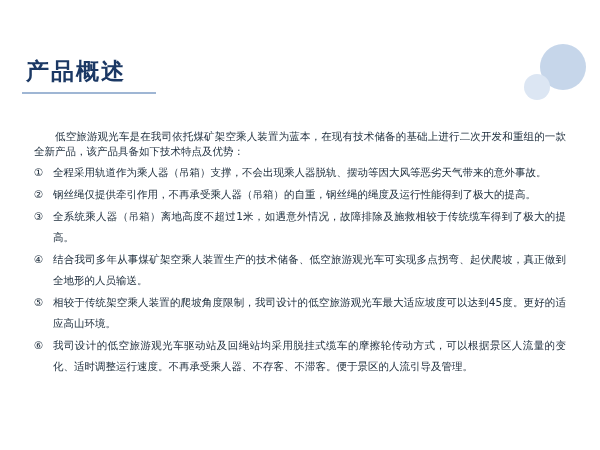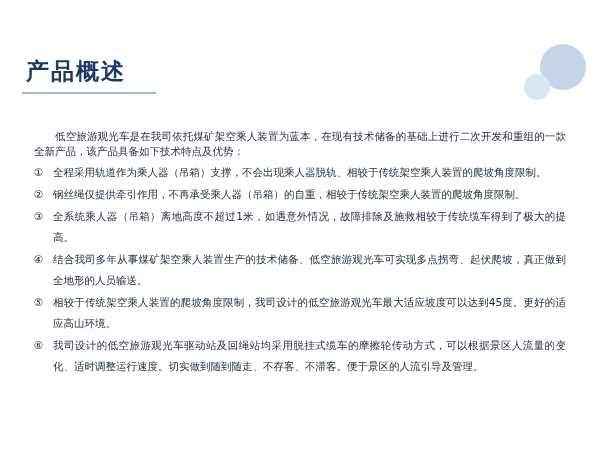--- a/index.html
+++ b/index.html
@@ -106,38 +106,38 @@
   <div class="title">产品概述</div>
   <div class="title-rule"></div>
 
   <div class="body-wrap">
 
     <p class="lead">低空旅游观光车是在我司依托煤矿架空乘人装置为蓝本，在现有技术储备的基础上进行二次开发和重组的一款全新产品，该产品具备如下技术特点及优势：</p>
 
     <ol class="points">
       <li>
         <span class="num">①</span>
-        <span>全程采用轨道作为乘人器（吊箱）支撑，不会出现乘人器脱轨、相较于传统架空乘人装置的爬坡角度限制。</span>
+        <span>全程采用轨道作为乘人器（吊箱）支撑，不会出现乘人器脱轨、摆动等因大风等恶劣天气带来的意外事故。</span>
       </li>
       <li>
         <span class="num">②</span>
-        <span>钢丝绳仅提供牵引作用，不再承受乘人器（吊箱）的自重，相较于传统架空乘人装置的爬坡角度限制。</span>
+        <span>钢丝绳仅提供牵引作用，不再承受乘人器（吊箱）的自重，钢丝绳的绳度及运行性能得到了极大的提高。</span>
       </li>
       <li>
         <span class="num">③</span>
         <span>全系统乘人器（吊箱）离地高度不超过1米，如遇意外情况，故障排除及施救相较于传统缆车得到了极大的提高。</span>
       </li>
       <li>
         <span class="num">④</span>
         <span>结合我司多年从事煤矿架空乘人装置生产的技术储备、低空旅游观光车可实现多点拐弯、起伏爬坡，真正做到全地形的人员输送。</span>
       </li>
       <li>
         <span class="num">⑤</span>
         <span>相较于传统架空乘人装置的爬坡角度限制，我司设计的低空旅游观光车最大适应坡度可以达到45度。更好的适应高山环境。</span>
       </li>
       <li>
         <span class="num">⑥</span>
-        <span>我司设计的低空旅游观光车驱动站及回绳站均采用脱挂式缆车的摩擦轮传动方式，可以根据景区人流量的变化、适时调整运行速度。切实做到随到随走、不存客、不滞客。便于景区的人流引导及管理。</span>
+        <span>我司设计的低空旅游观光车驱动站及回绳站均采用脱挂式缆车的摩擦轮传动方式，可以根据景区人流量的变化、适时调整运行速度。不再承受乘人器、不存客、不滞客。便于景区的人流引导及管理。</span>
       </li>
     </ol>
 
   </div>
 </div>
 
 </body></html>

